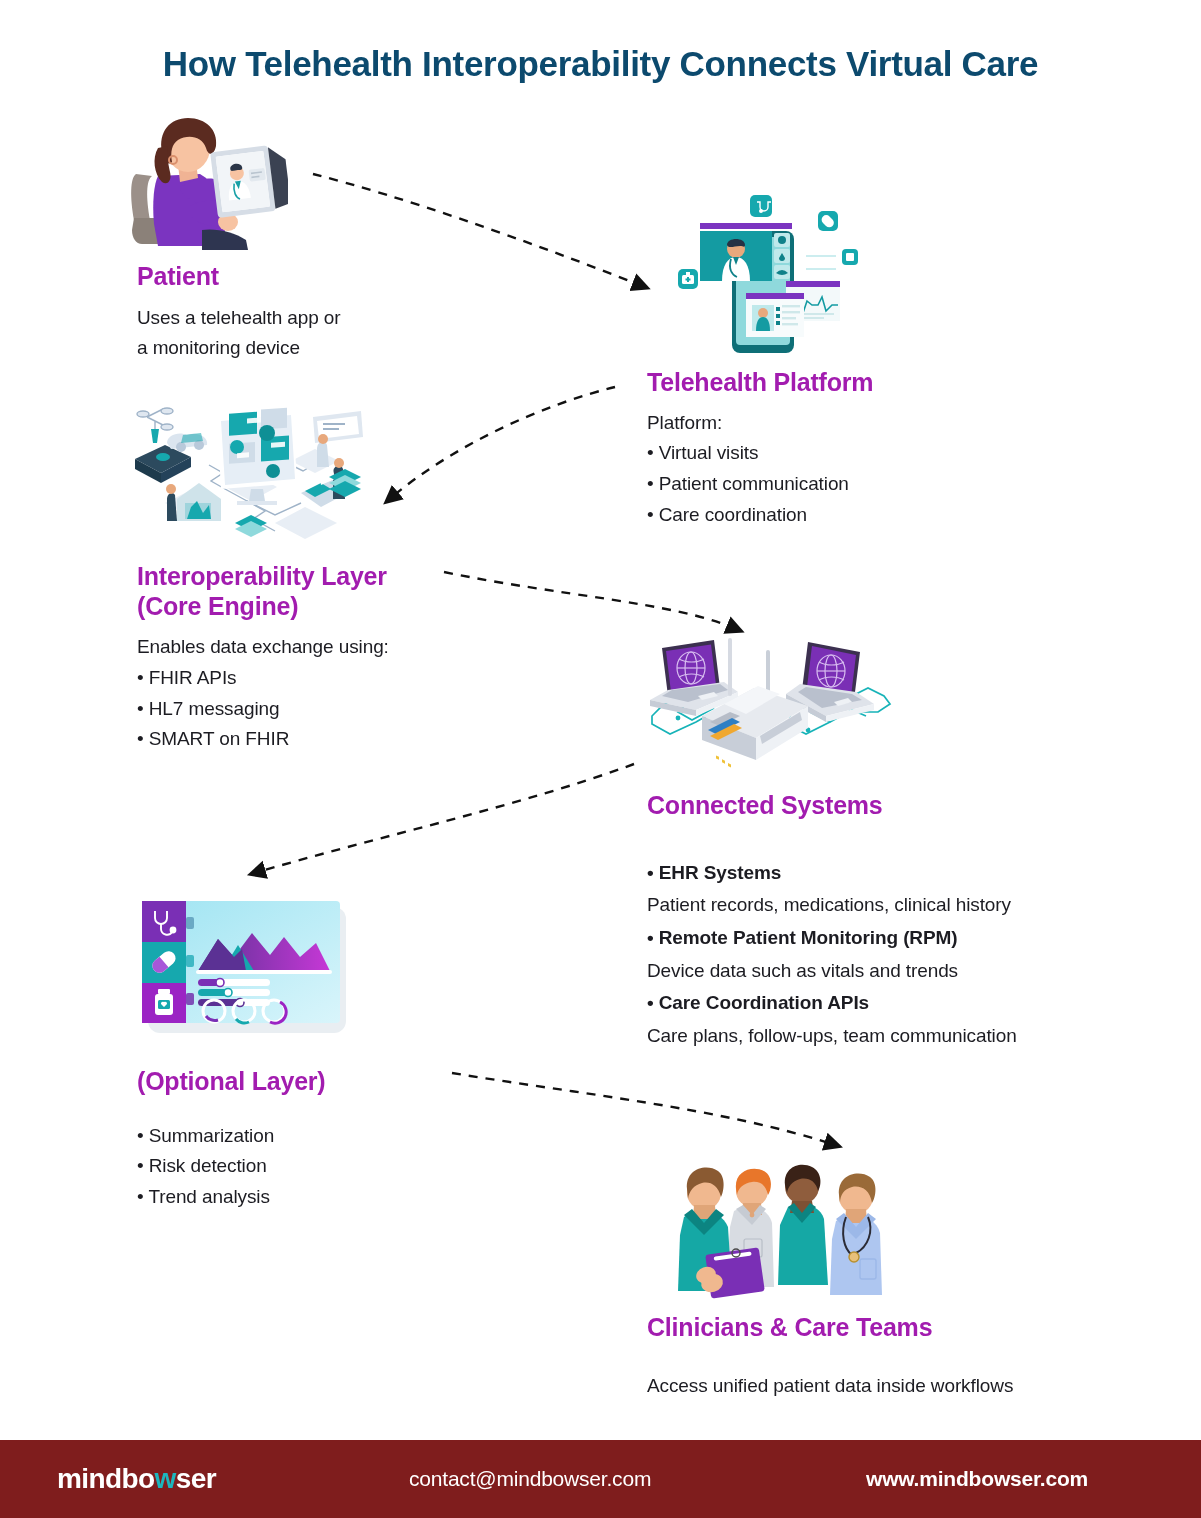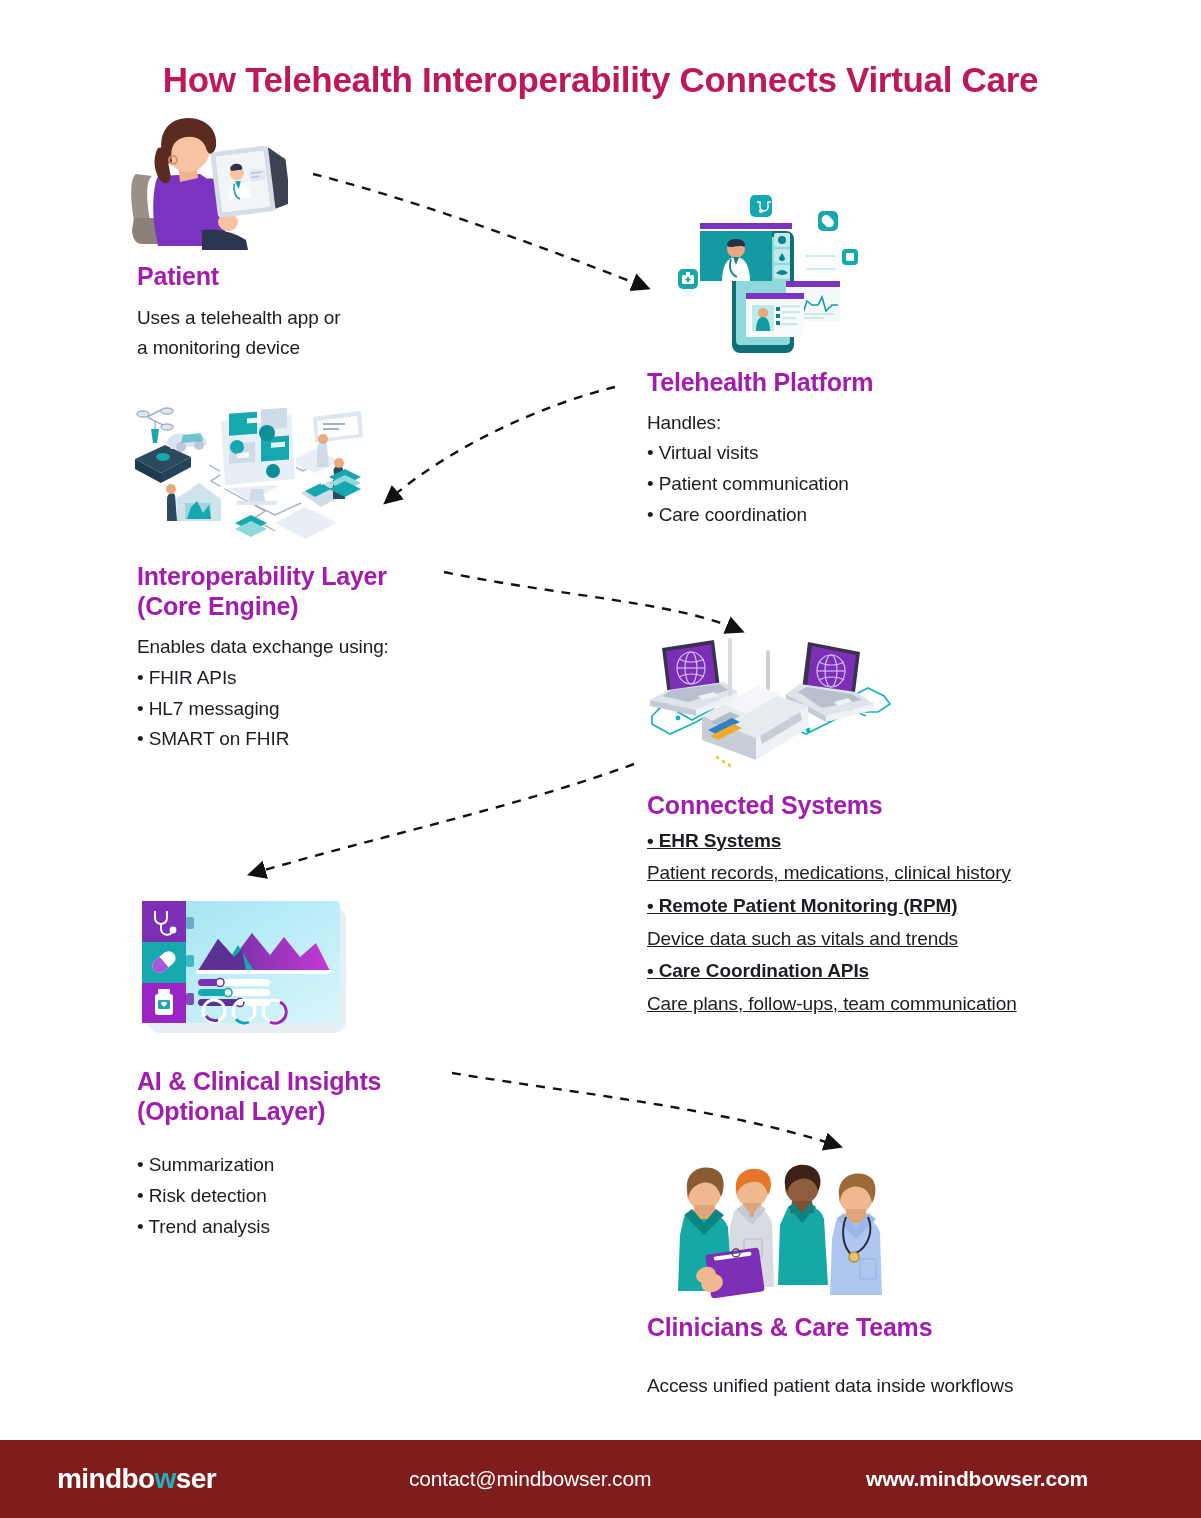--- a/index.html
+++ b/index.html
@@ -9,22 +9,21 @@
     font-family:"Liberation Sans", sans-serif;
     position:relative; overflow:hidden;
     color:#14141e;
   }
 
   
   #page-title{
     position:absolute; top:44px; left:0; width:1201px;
     text-align:center;
     font-size:35px; font-weight:bold; letter-spacing:-0.3px;
-    color:#be185d;
-    margin-top:16px;
+    color:#0c4a6e;
   }
 
   
   .node { position:absolute; }
   .node-title{
     font-size:25px; font-weight:bold; color:#a21caf;
     line-height:1.18; letter-spacing:-0.2px;
   }
   .node-sub{
     font-size:19px; color:#1c1c22; line-height:1.62;
@@ -38,21 +37,21 @@
   #node-platform     { left:647px; top:368px;  width:400px; }
   #node-interop      { left:137px; top:562px;  width:400px; }
   #node-connected    { left:647px; top:791px;  width:520px; }
   #node-ai           { left:137px; top:1067px; width:400px; }
   #node-clinicians   { left:647px; top:1313px; width:520px; }
 
   #node-patient .node-sub,
   #node-interop .node-sub,
   #node-ai .node-sub { margin-top:11px; }
   #node-platform .node-sub { margin-top:10px; }
-  #node-connected .node-sub{ margin-top:4px; line-height:1.72;text-decoration:underline; }
+  #node-connected .node-sub{ margin-top:36px; line-height:1.72; }
   #node-clinicians .node-sub{ margin-top:28px; }
 
   
   #arrows { position:absolute; inset:0; width:1201px; height:1518px; }
 
   
   #footer{
     position:absolute; left:0; bottom:0; width:1201px; height:78px;
     background:#7f1d1d; display:flex; align-items:center;
   }
@@ -472,21 +471,21 @@
   <div class="node-title">Patient</div>
   <div class="node-sub">
     <div>Uses a telehealth app or</div>
     <div>a monitoring device</div>
   </div>
 </div>
 
 <div class="node" id="node-platform">
   <div class="node-title">Telehealth Platform</div>
   <div class="node-sub">
-    <div>Handles:</div>
+    <div>Platform:</div>
     <div>• Virtual visits</div>
     <div>• Patient communication</div>
     <div>• Care coordination</div>
   </div>
 </div>
 
 <div class="node" id="node-interop">
   <div class="node-title">
     <div>Interoperability Layer</div>
     <div>(Core Engine)</div>
@@ -506,21 +505,20 @@
     <div>Patient records, medications, clinical history</div>
     <div class="b">• Remote Patient Monitoring (RPM)</div>
     <div>Device data such as vitals and trends</div>
     <div class="b">• Care Coordination APIs</div>
     <div>Care plans, follow-ups, team communication</div>
   </div>
 </div>
 
 <div class="node" id="node-ai">
   <div class="node-title">
-    <div>AI &amp; Clinical Insights</div>
     <div>(Optional Layer)</div>
   </div>
   <div class="node-sub" style="margin-top:24px">
     <div>• Summarization</div>
     <div>• Risk detection</div>
     <div>• Trend analysis</div>
   </div>
 </div>
 
 <div class="node" id="node-clinicians">

